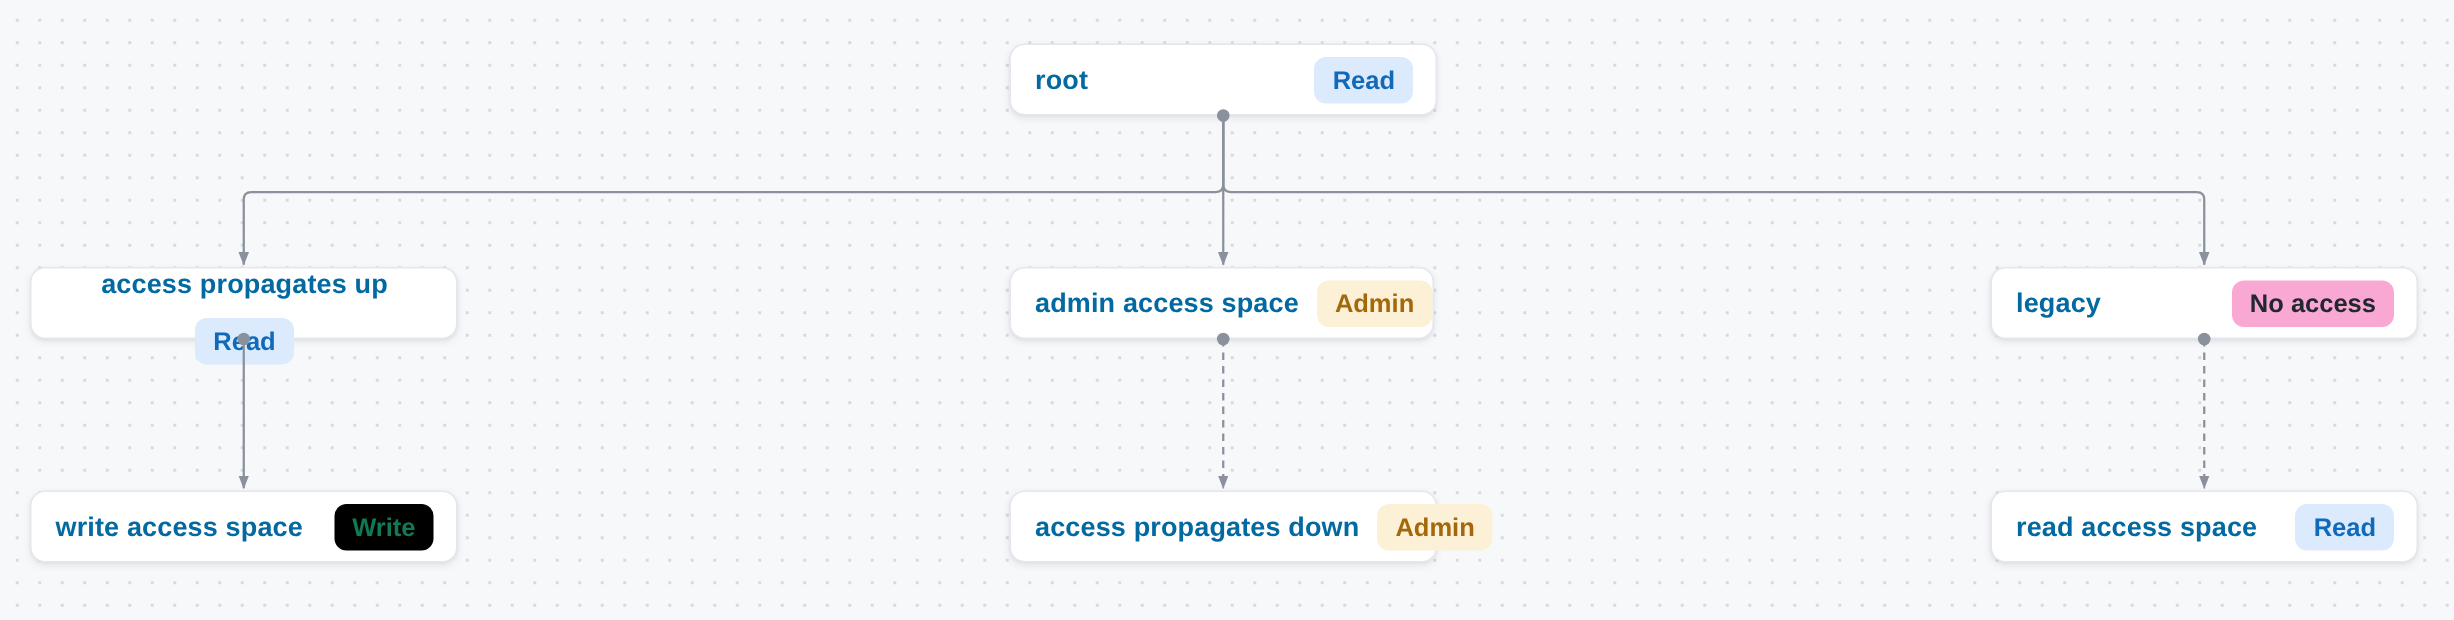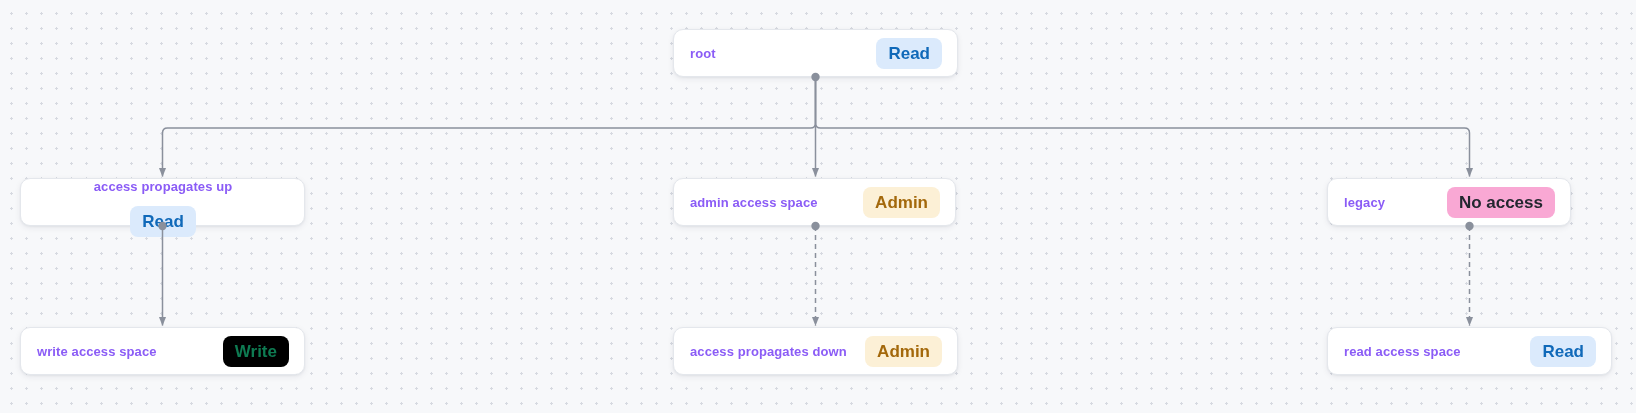--- a/index.html
+++ b/index.html
@@ -25,23 +25,23 @@
     justify-content: space-between;
     gap: 12px;
     padding: 0 15px 0 16px;
     background: #ffffff;
     border: 1px solid #e4e7ec;
     border-radius: 10px;
     box-shadow: 0 2px 6px rgba(25, 35, 60, 0.07), 0 1px 2px rgba(25, 35, 60, 0.05);
     cursor: pointer;
   }
   .node-label {
-    font-size: 13px;
+    font-size: 18px;
     font-weight: 700;
-    color: #8b5cf6;
+    color: #0369a1;
     white-space: nowrap;
     letter-spacing: 0.1px;
   }
   .badge {
     font-size: 17px;
     font-weight: 700;
     line-height: 1;
     padding: 7px 12px;
     border-radius: 8px;
     white-space: nowrap;
@@ -66,21 +66,21 @@
   <div class="node" style="left: 20px; top: 178px; width: 285px; height: 48px; flex-direction: column;">
     <span class="node-label">access propagates up</span>
     <span class="badge" style="background-color: rgb(219, 234, 252); color: rgb(16, 105, 185);">Read</span>
   </div>
 
   <div class="node" style="left: 673px; top: 178px; width: 283px; height: 48px;">
     <span class="node-label">admin access space</span>
     <span class="badge" style="background-color: rgb(252, 240, 214); color: rgb(163, 104, 11);">Admin</span>
   </div>
 
-  <div class="node" style="left: 1327px; top: 178px; width: 244px; height: 48px;">
+  <div class="node" style="left: 1327px; top: 178px; width: 285px; height: 48px;">
     <span class="node-label">legacy</span>
     <span class="badge" style="background-color: #f9a8d4; color: rgb(35, 39, 47);">No access</span>
   </div>
 
   <div class="node" style="left: 20px; top: 327px; width: 285px; height: 48px; text-align: center;">
     <span class="node-label">write access space</span>
     <span class="badge" style="background-color: #000000; color: rgb(14, 123, 82);">Write</span>
   </div>
 
   <div class="node" style="left: 673px; top: 327px; width: 285px; height: 48px; align-items: center;">

